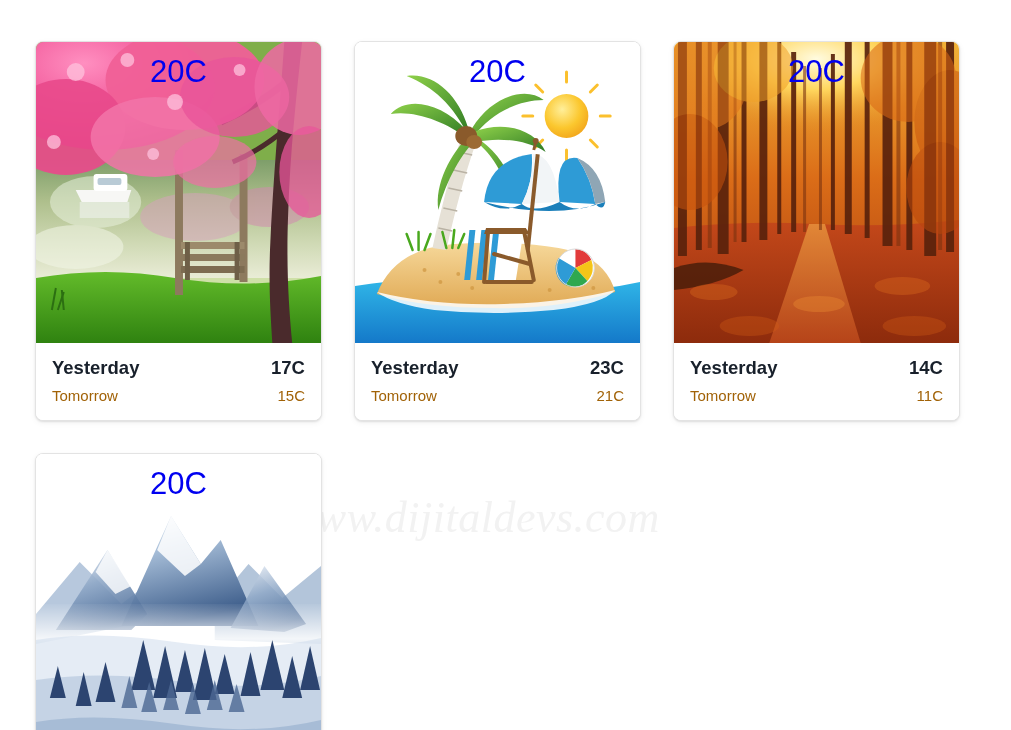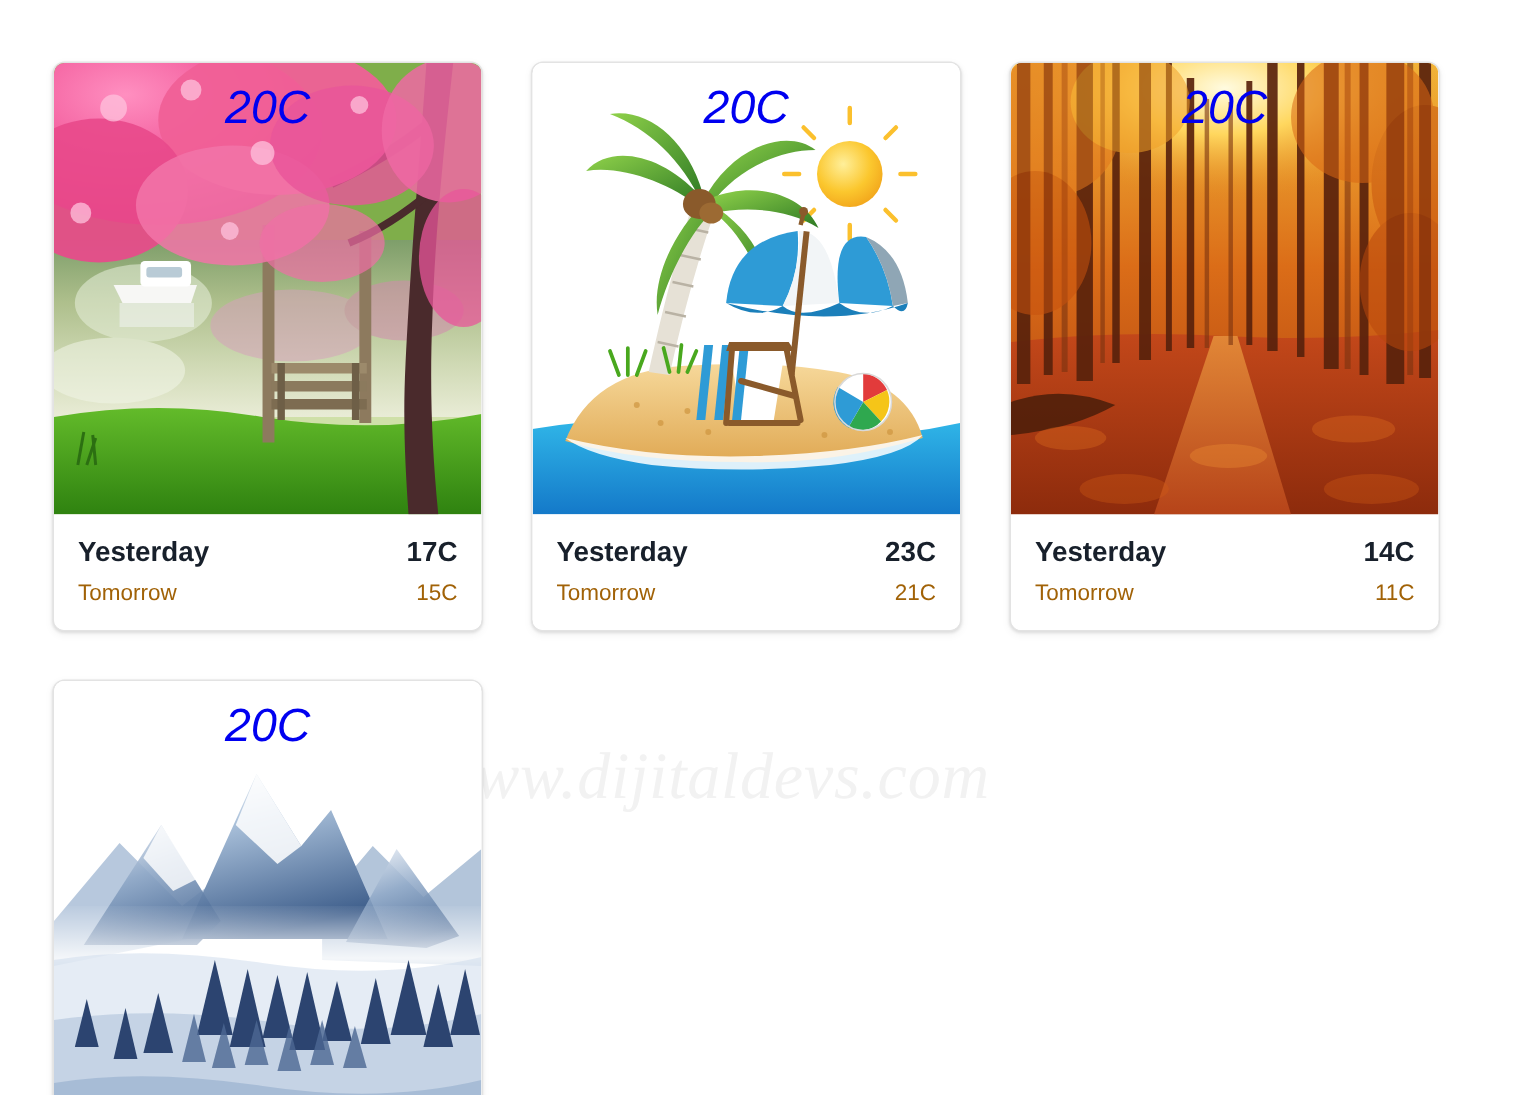--- a/index.html
+++ b/index.html
@@ -57,21 +57,20 @@
     box-sizing: border-box;
     position: relative;
   }
 
   .card-media {
     position: relative;
     width: 100%;
     height: 301px;
     overflow: hidden;
     background: #ffffff;
-    font-style: italic;
   }
 
   .card-media .scene {
     position: absolute;
     inset: 0;
     width: 100%;
     height: 100%;
     display: block;
   }
 

